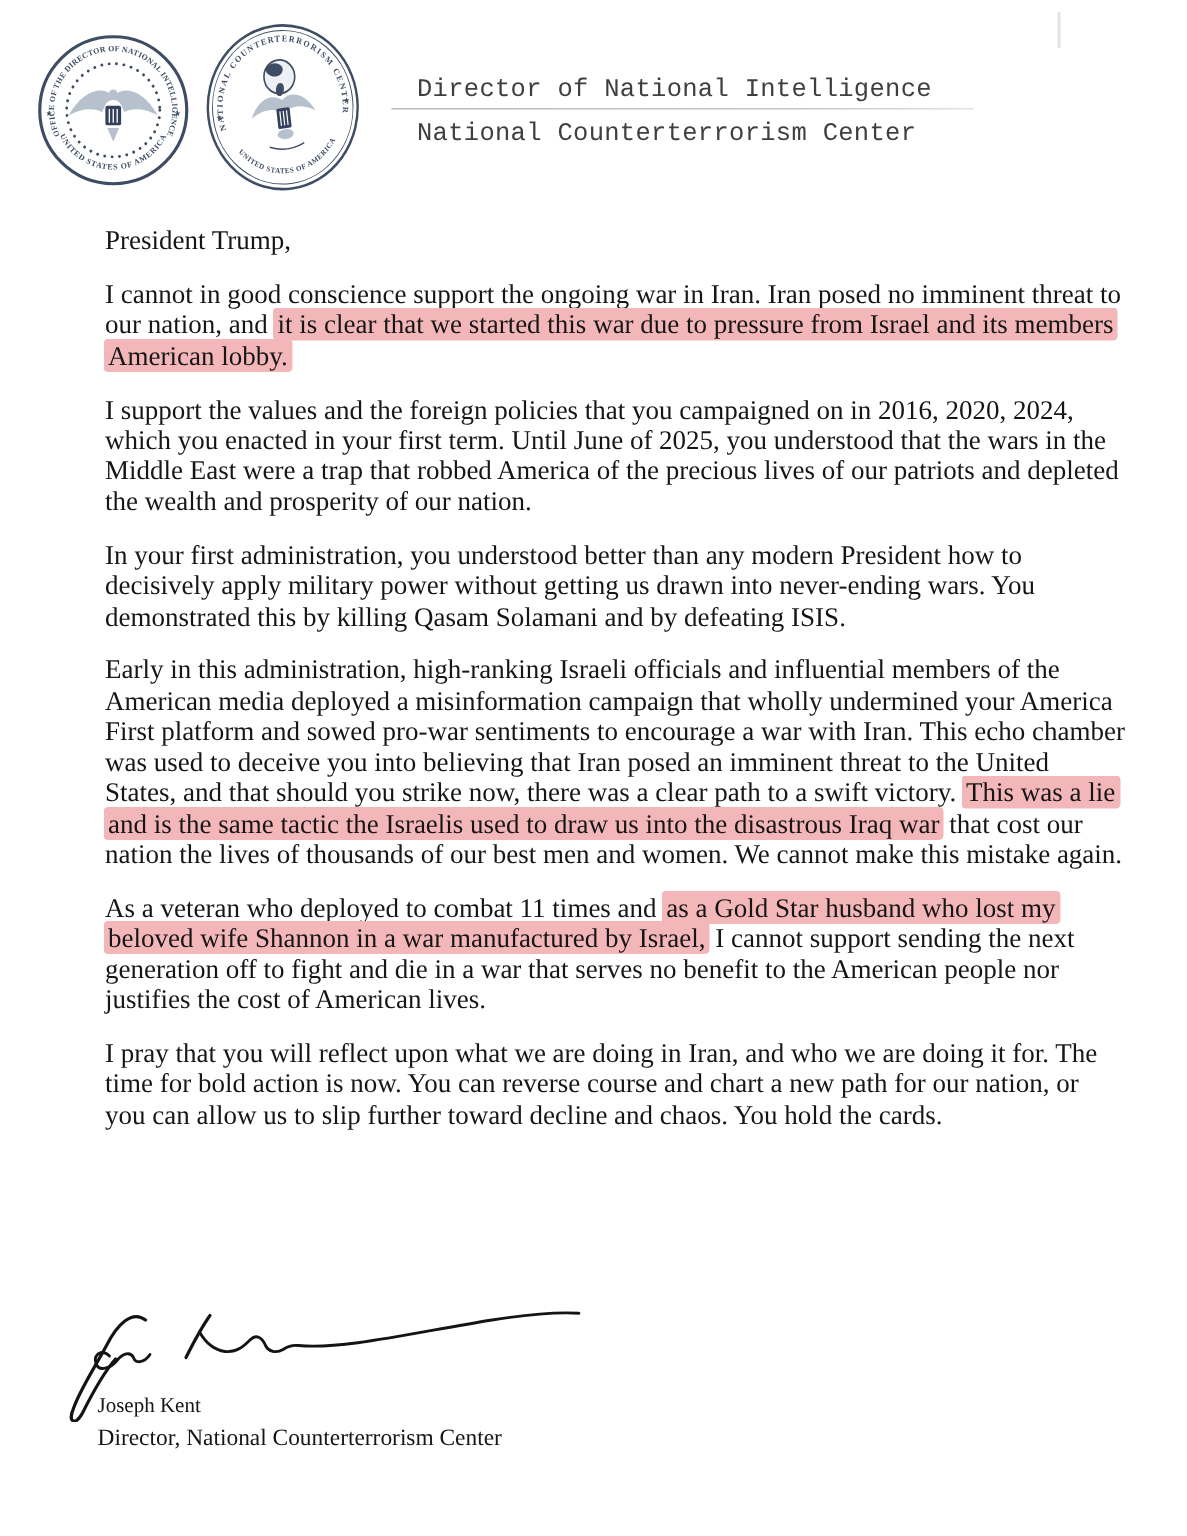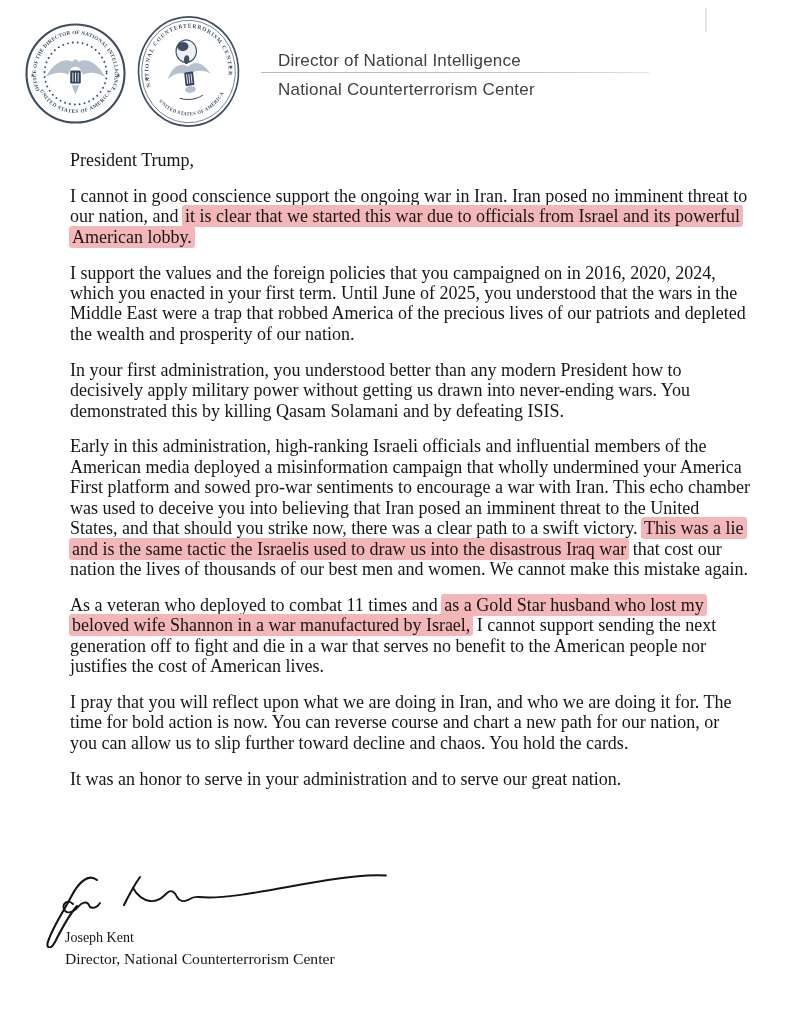--- a/index.html
+++ b/index.html
@@ -18,21 +18,21 @@
   .seal { position: absolute; }
   .seal-odni { left: 23px; top: 21px; width: 105px; height: 105px; }
   .seal-nctc { left: 135px; top: 13px; width: 107px; height: 117px; }
   .seal-arc-text {
     font-family: "Liberation Serif", serif;
     font-weight: bold;
     fill: var(--seal-ink, #3e4d63);
   }
   .lh-line {
     position: absolute;
-    font-family: Liberation Sans, sans-serif;
+    font-family: Liberation Mono, monospace;
     font-size: 17px;
     letter-spacing: 0.2px;
     color: #3f3f3f;
     white-space: nowrap;
   }
   .lh-line1 { left: 278px; top: 51px; }
   .lh-rule  { position: absolute; left: 261px; top: 71.5px; width: 388px; height: 1.3px;
               background: linear-gradient(to right, #b9b9b9 0%, #c6c6c6 70%, #e2e2e2 100%); }
   .lh-line2 { left: 278px; top: 80px; }
 
@@ -122,27 +122,26 @@
     </g>
   </svg>
 
   <div class="lh-line lh-line1">Director of National Intelligence</div>
   <div class="lh-rule"></div>
   <div class="lh-line lh-line2">National Counterterrorism Center</div>
   <div class="scan-artifact"></div>
 
   <main class="letter-body">
       <p><span>President Trump,</span></p>
-      <p><span>I cannot in good conscience support the ongoing war in Iran. Iran posed no imminent threat to our nation, and </span><span class="hl">it is clear that we started this war due to officials from Israel and its powerful American lobby.</span></p>
+      <p><span>I cannot in good conscience support the ongoing war in Iran. Iran posed no imminent threat to our nation, and </span><span class="hl">it is clear that we started this war due to pressure from Israel and its members American lobby.</span></p>
       <p><span>I support the values and the foreign policies that you campaigned on in 2016, 2020, 2024, which you enacted in your first term. Until June of 2025, you understood that the wars in the Middle East were a trap that robbed America of the precious lives of our patriots and depleted the wealth and prosperity of our nation.</span></p>
       <p><span>In your first administration, you understood better than any modern President how to decisively apply military power without getting us drawn into never-ending wars. You demonstrated this by killing Qasam Solamani and by defeating ISIS.</span></p>
       <p><span>Early in this administration, high-ranking Israeli officials and influential members of the American media deployed a misinformation campaign that wholly undermined your America First platform and sowed pro-war sentiments to encourage a war with Iran. This echo chamber was used to deceive you into believing that Iran posed an imminent threat to the United States, and that should you strike now, there was a clear path to a swift victory. </span><span class="hl">This was a lie and is the same tactic the Israelis used to draw us into the disastrous Iraq war</span><span> that cost our nation the lives of thousands of our best men and women. We cannot make this mistake again.</span></p>
       <p><span>As a veteran who deployed to combat 11 times and </span><span class="hl">as a Gold Star husband who lost my beloved wife Shannon in a war manufactured by Israel,</span><span> I cannot support sending the next generation off to fight and die in a war that serves no benefit to the American people nor justifies the cost of American lives.</span></p>
       <p><span>I pray that you will reflect upon what we are doing in Iran, and who we are doing it for. The time for bold action is now. You can reverse course and chart a new path for our nation, or you can allow us to slip further toward decline and chaos. You hold the cards.</span></p>
-      <p><span>It was an honor to serve in your administration and to serve our great nation.</span></p>
     </main>
 
   <svg class="sig-svg" viewBox="0 0 358 84" aria-hidden="true">
     <g fill="none" stroke="#141414" stroke-width="2.1" stroke-linecap="round">
       <path d="M61,16 C52,9 42,19 35,33 C27,48 17,63 13,75 C9,84 14,87 19,78 C26,64 34,50 41,42"></path>
       <path d="M37,40 C32,35 26,39 28,45 C30,51 38,48 42,43 C46,38 51,37 53,41 C54,45 60,45 64,39" stroke-width="1.9"></path>
       <path d="M88,41 C93,31 99,20 104,13"></path>
       <path d="M97,24 C101,31 107,36 114,37 C122,38 127,33 131,29 C135,25 139,28 141,33 C143,37 148,38.5 153,35.5 C156,33.5 159,32.5 163,33 C192,36 242,24 292,16 C314,12.5 334,10.5 350,11.5" stroke-width="1.9"></path>
     </g>
   </svg>

